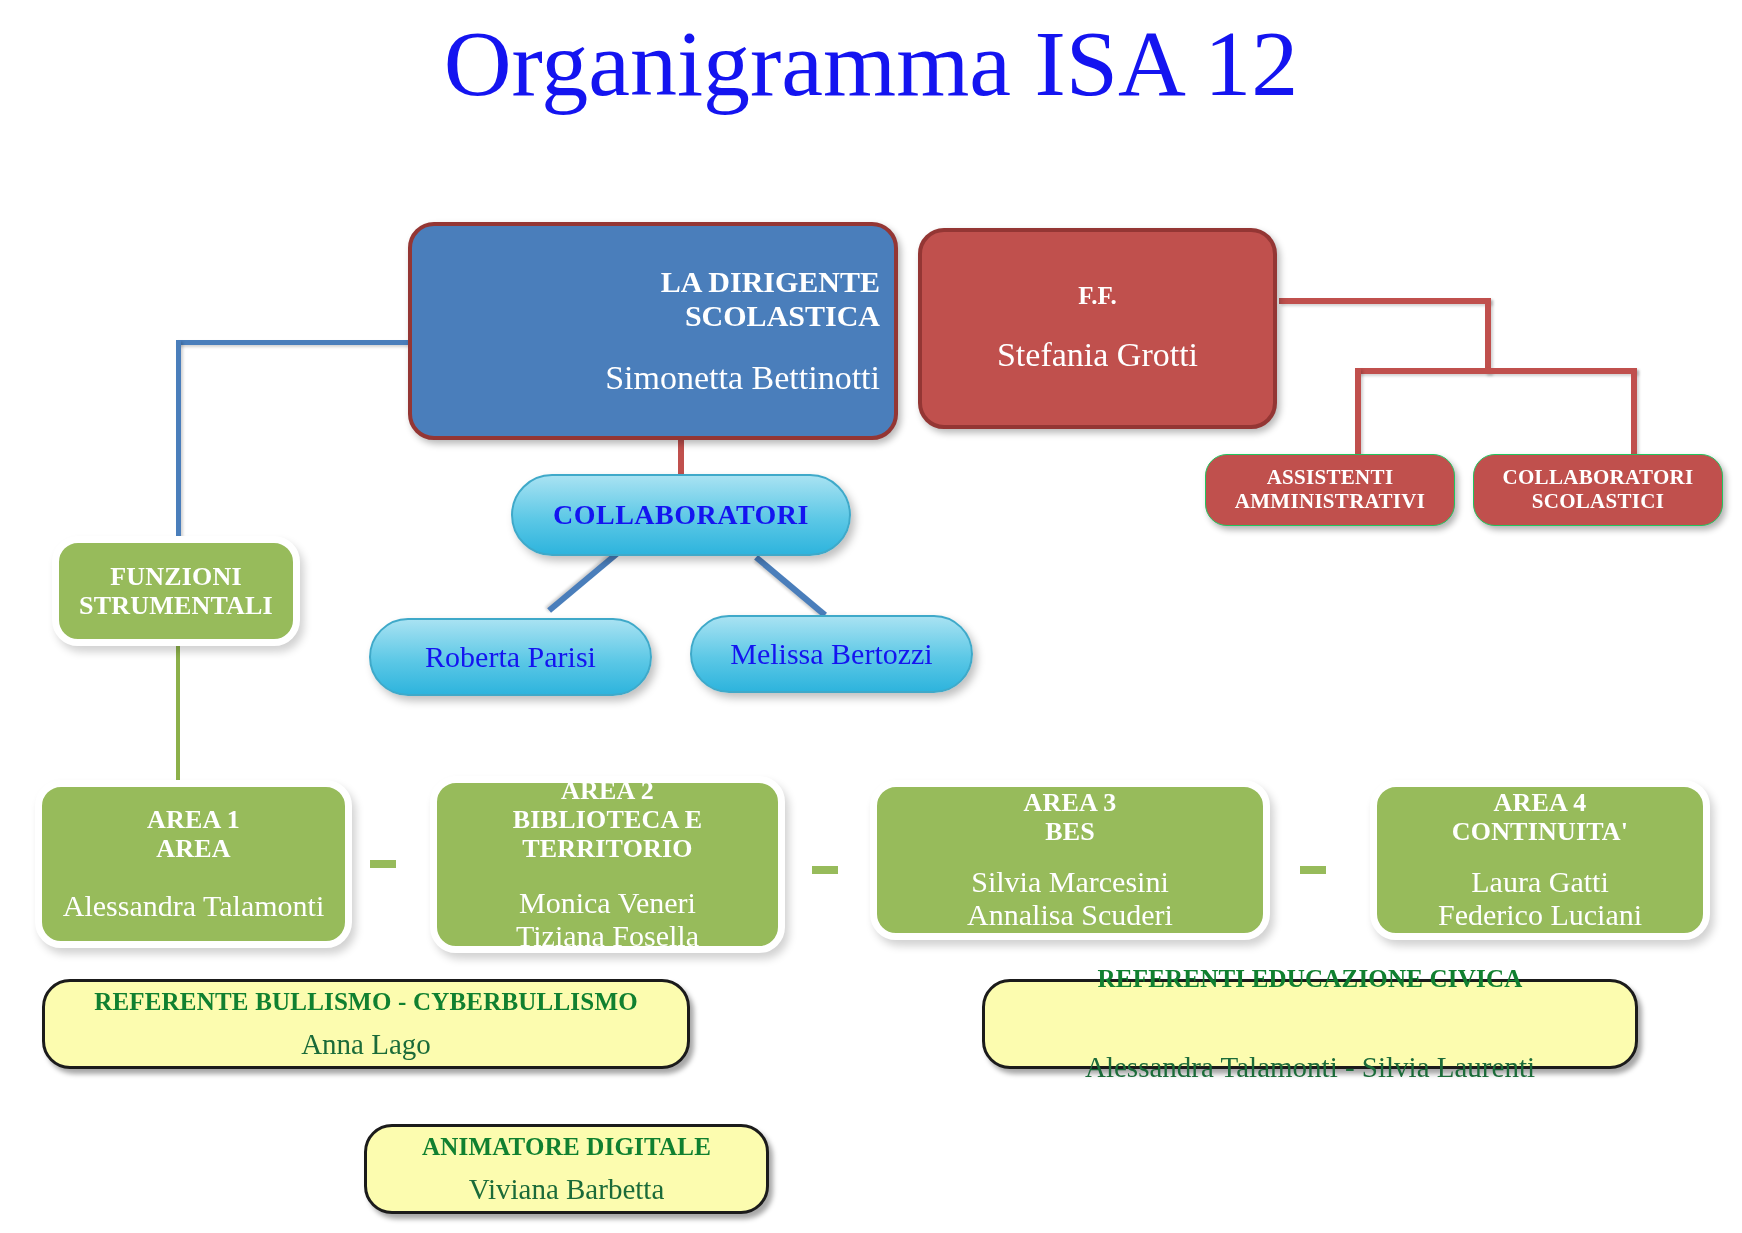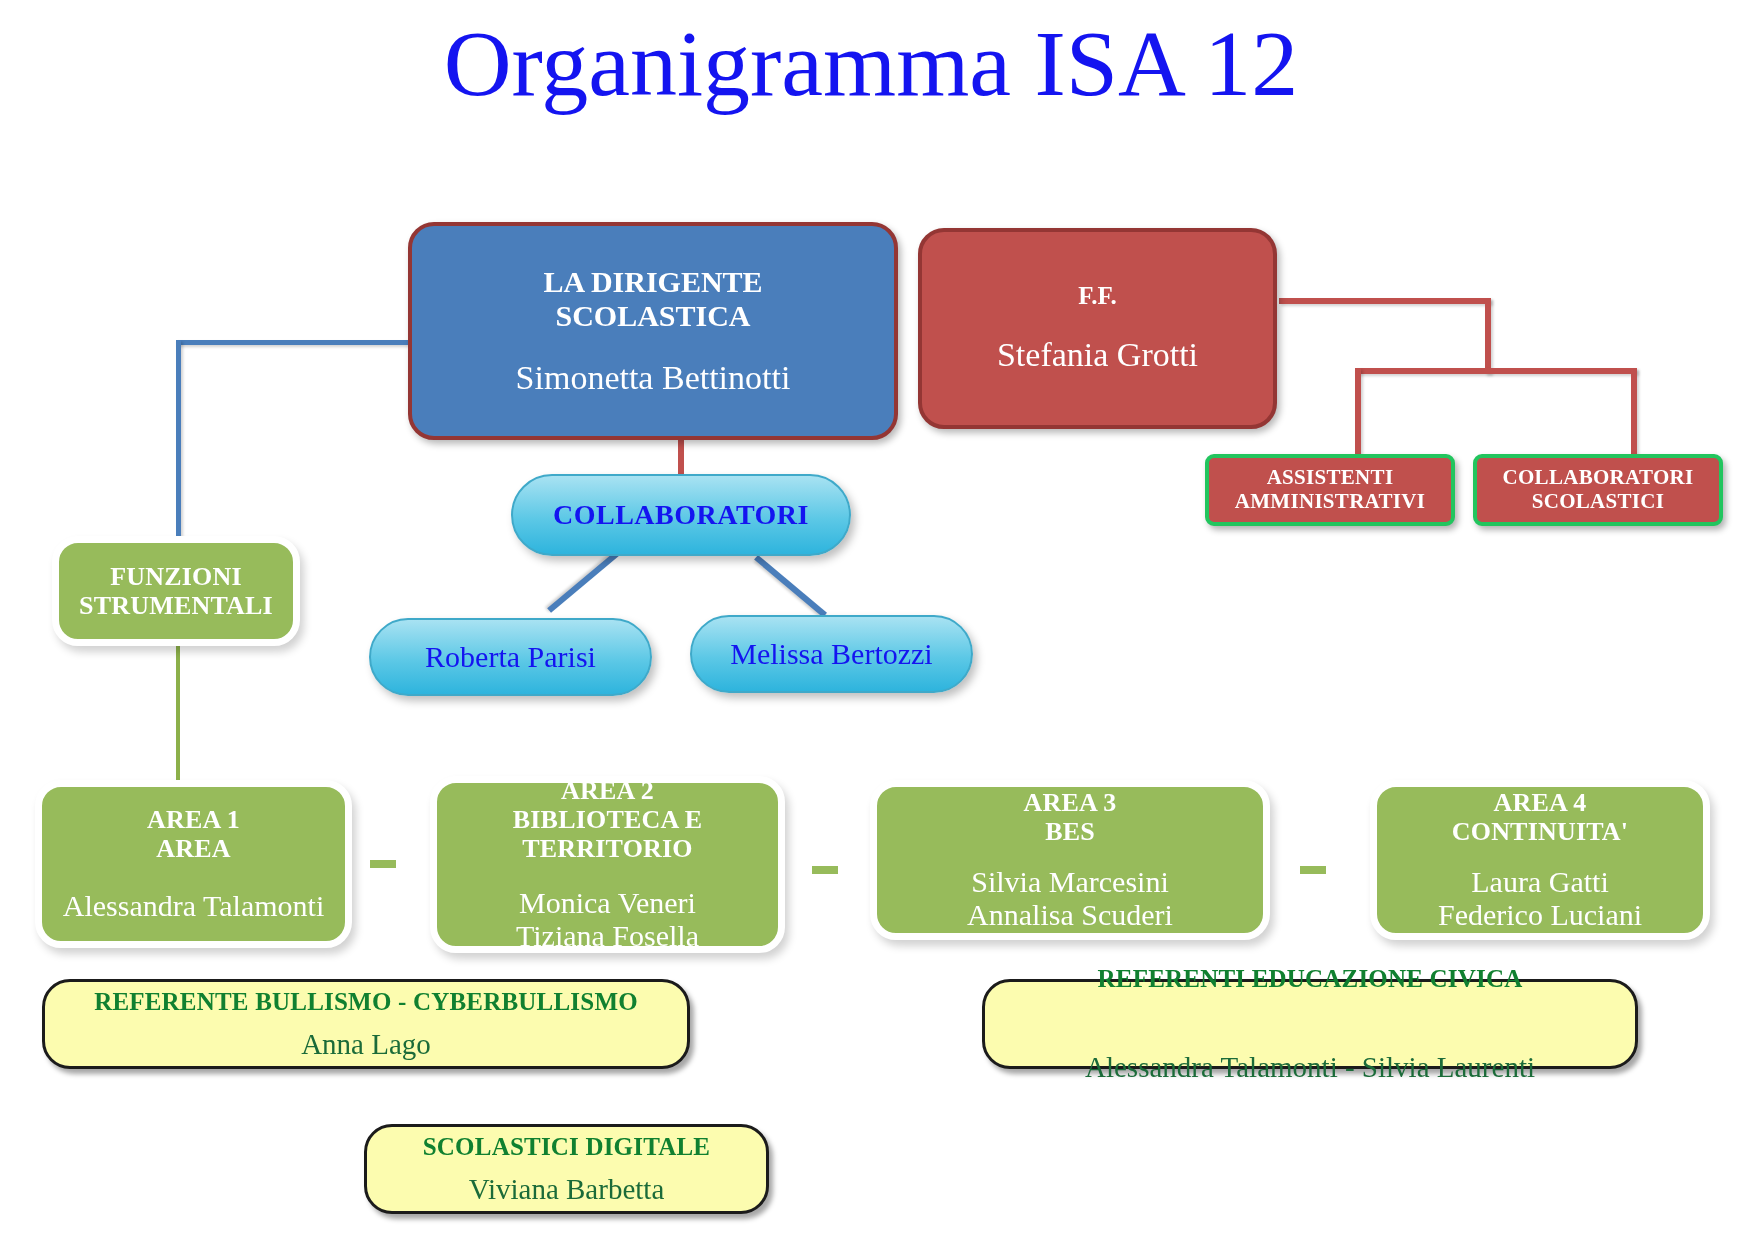--- a/index.html
+++ b/index.html
@@ -71,22 +71,22 @@
     border-radius: 26px;
     color: #ffffff;
     box-shadow: 3px 4px 7px rgba(0,0,0,0.28);
   }
   .node-red .ttl { font-size: 25px; }
   .node-red .nm  { font-size: 34px; margin-top: 26px; }
 
   
   .node-red-sm {
     background: #c0504d;
-    border: 4px solid #22c55e;
-    border-radius: 9px;
+    border: 1px solid #22c55e;
+    border-radius: 22px;
     color: #ffffff;
     box-shadow: 3px 4px 6px rgba(0,0,0,0.30);
   }
   .node-red-sm .ttl { font-size: 21px; letter-spacing: 0.3px; }
 
   
   .node-cyan {
     background: linear-gradient(180deg, #a8e2f2 0%, #5cc8e6 55%, #2eb4dd 100%);
     border: 2px solid #3fa9c9;
     border-radius: 42px;
@@ -165,21 +165,21 @@
 
   <div class="diag" style="left:620px; top:555px; width:90px; transform: rotate(140deg);"></div>
   <div class="diag" style="left:758px; top:555px; width:90px; transform: rotate(40deg);"></div>
 
   <div class="conn conn-green" style="left:176px; top:600px; width:4px; height:185px;"></div>
 
   <div class="dash" style="left:370px; top:860px;"></div>
   <div class="dash" style="left:812px; top:866px;"></div>
   <div class="dash" style="left:1300px; top:866px;"></div>
 
-  <div class="node node-blue" style="left:408px; top:222px; width:490px; height:218px; padding:10px 24px;">
+  <div class="node node-blue" style="left:408px; top:222px; width:490px; height:218px; padding:10px 14px;align-items:flex-end;">
     <div class="ttl">LA DIRIGENTE</div>
     <div class="ttl">SCOLASTICA</div>
     <div class="nm">Simonetta Bettinotti</div>
   </div>
 
   <div class="node node-red" style="left:918px; top:228px; width:359px; height:201px; padding:10px 14px;">
     <div class="ttl">F.F.</div>
     <div class="nm">Stefania Grotti</div>
   </div>
 
@@ -241,18 +241,18 @@
     <div class="ttl">REFERENTE BULLISMO - CYBERBULLISMO</div>
     <div class="nm">Anna Lago</div>
   </div>
 
   <div class="node node-yellow" style="left:982px; top:979px; width:656px; height:90px; padding:6px 12px;gap:46px;">
     <div class="ttl">REFERENTI EDUCAZIONE CIVICA</div>
     <div class="nm">Alessandra Talamonti - Silvia Laurenti</div>
   </div>
 
   <div class="node node-yellow" style="left:364px; top:1124px; width:405px; height:90px; padding:6px 12px;">
-    <div class="ttl">SCOLASTICI DIGITALE</div>
+    <div class="ttl">ANIMATORE DIGITALE</div>
     <div class="nm">Viviana Barbetta</div>
   </div>
 
 
 </div>
 
 </body></html>

